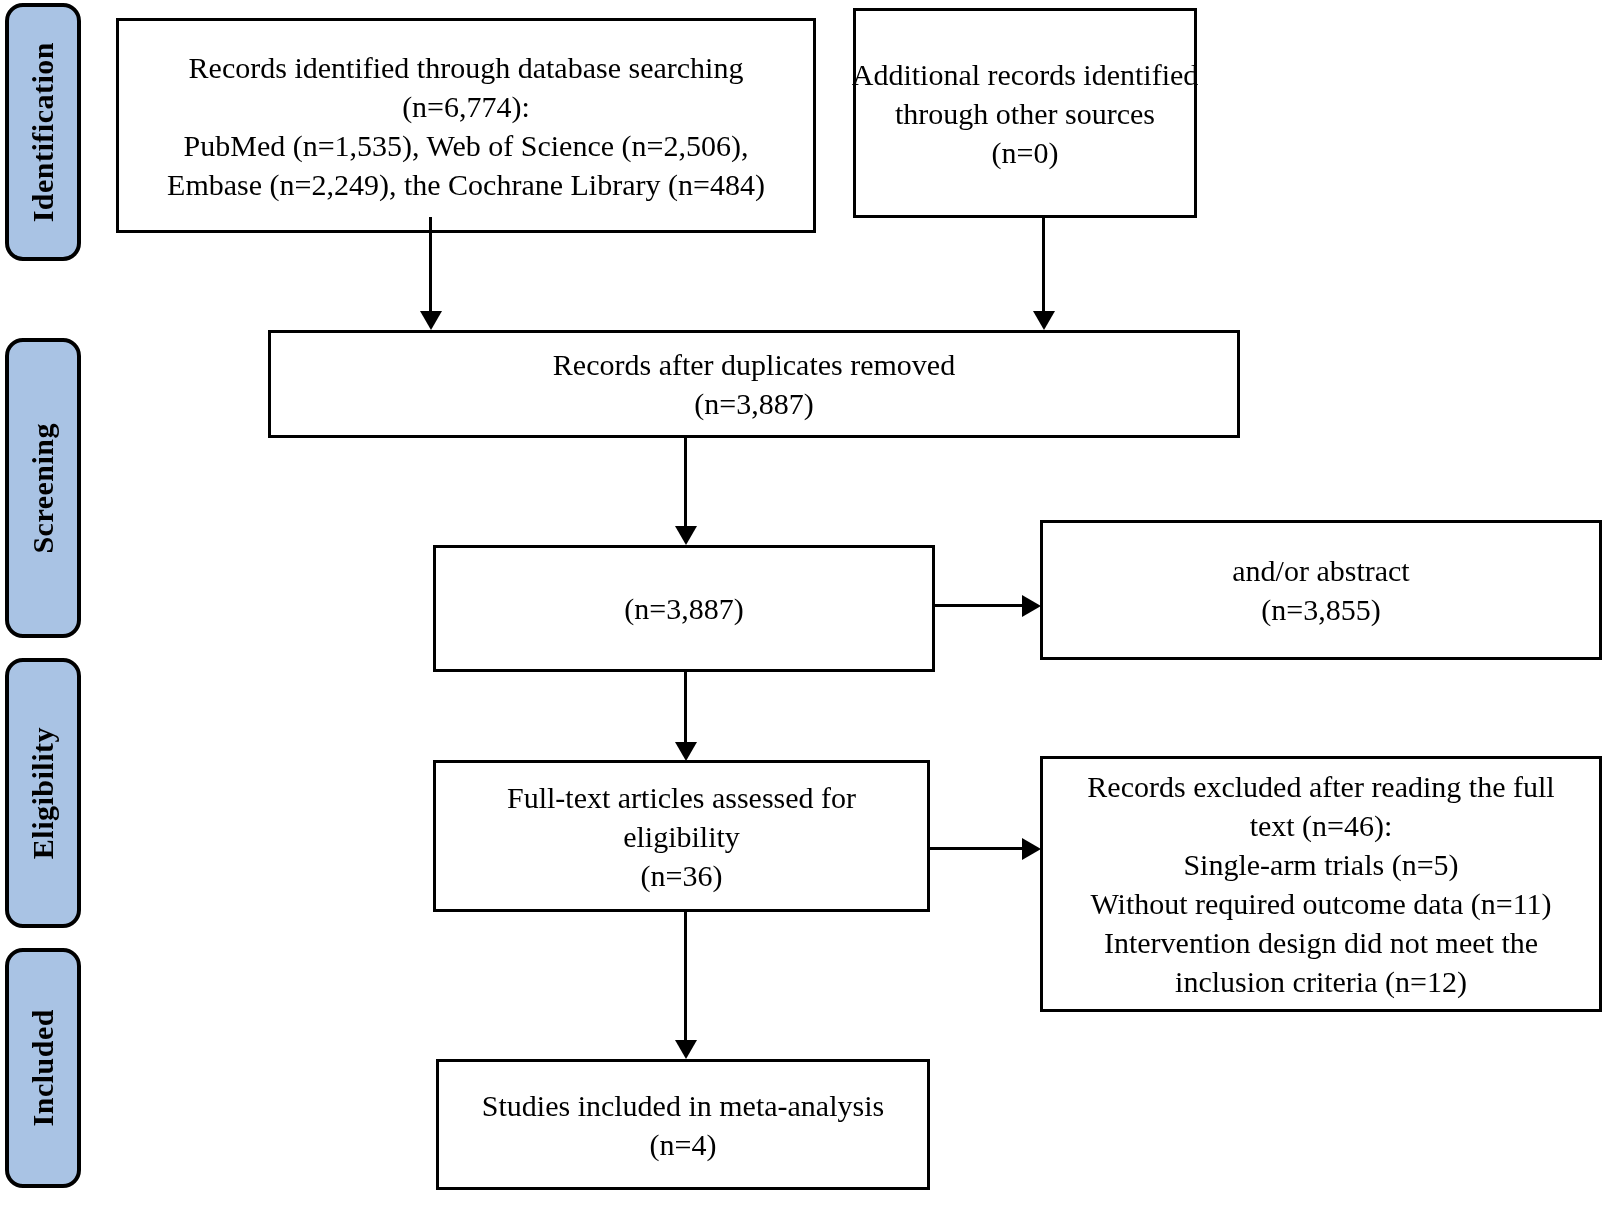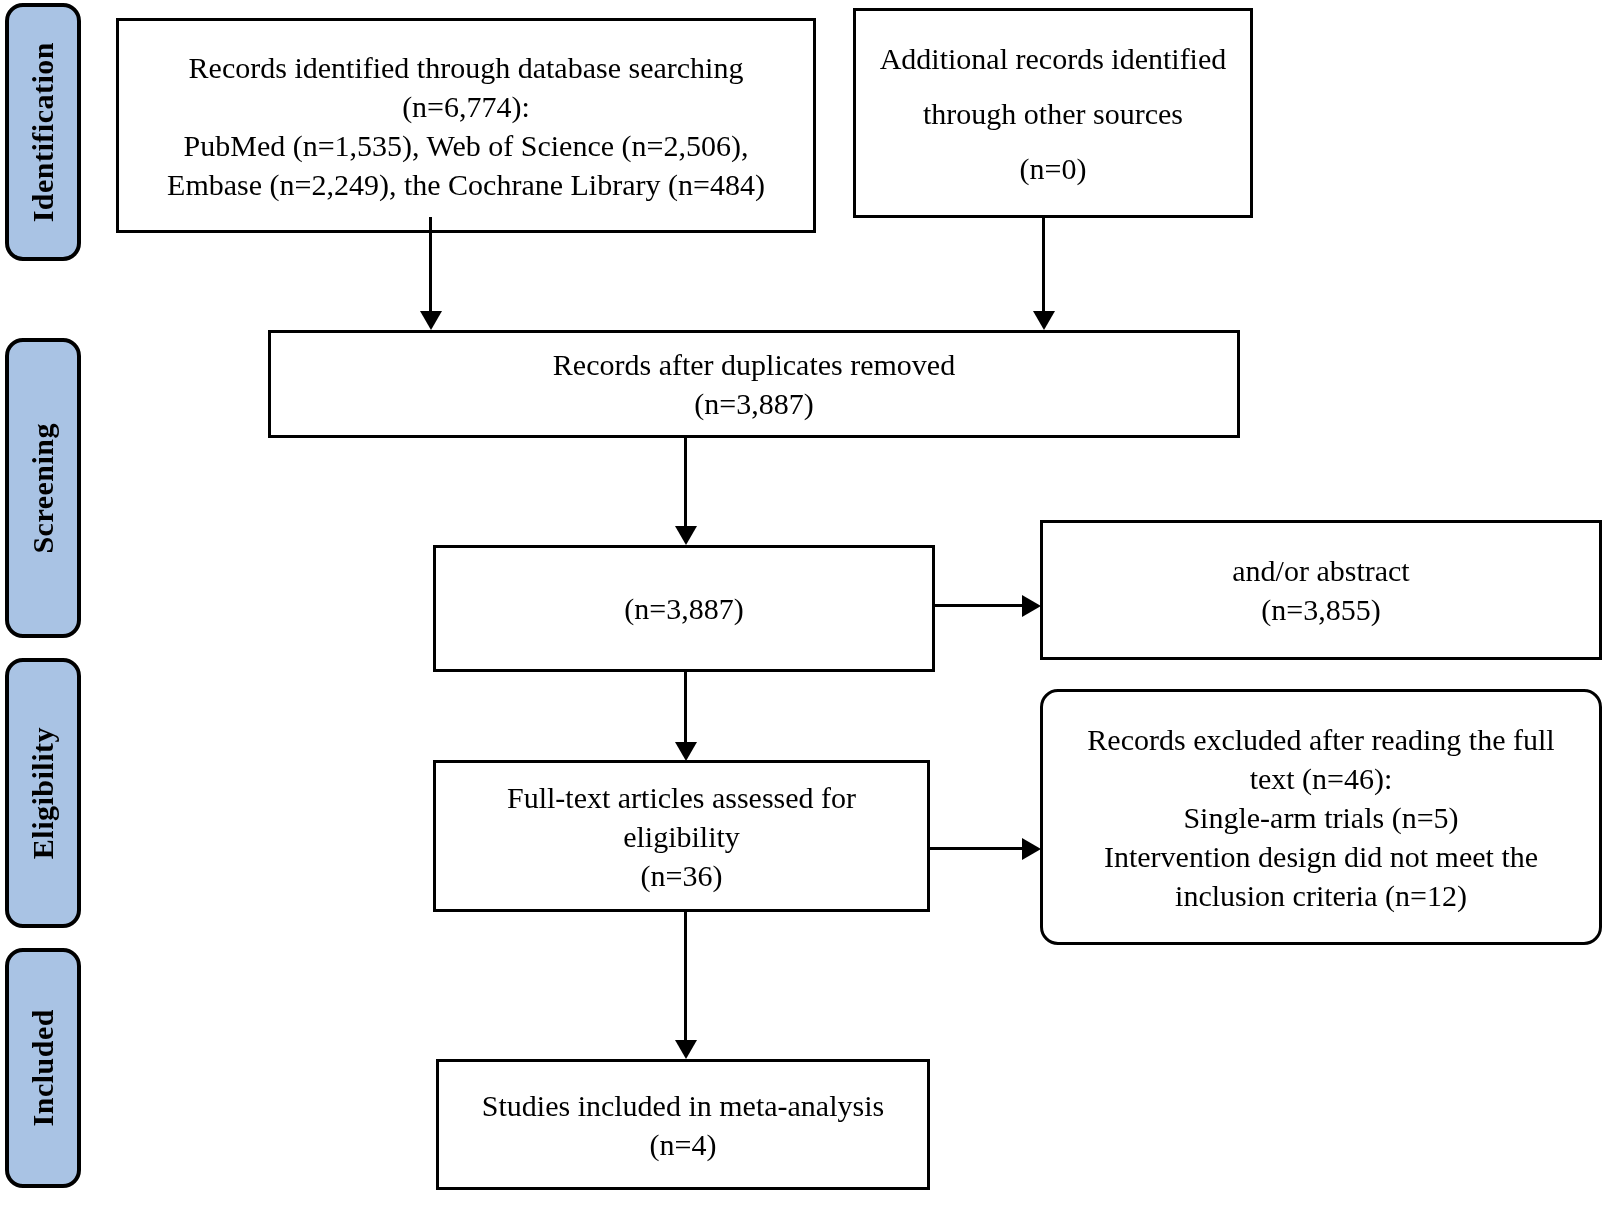--- a/index.html
+++ b/index.html
@@ -109,21 +109,21 @@
     <span class="stage-label">Included</span>
   </div>
 
   <div class="node" style="left:108px; top:18px; width:700px; height:215px;margin-left:8px;">
     <div class="line">Records identified through database searching</div>
     <div class="line">(n=6,774):</div>
     <div class="line">PubMed (n=1,535), Web of Science (n=2,506),</div>
     <div class="line">Embase (n=2,249), the Cochrane Library (n=484)</div>
   </div>
 
-  <div class="node" style="left:853px; top:8px; width:400px; height:210px;gap:16px;">
+  <div class="node" style="left:853px; top:8px; width:344px; height:210px;">
     <div class="line">Additional records identified</div>
     <div class="line">through other sources</div>
     <div class="line">(n=0)</div>
   </div>
 
   <div class="vline" style="left:429px; top:217px; height:96px;"></div>
   <div class="arrow-down" style="left:420px; top:311px;"></div>
 
   <div class="vline" style="left:1042px; top:218px; height:95px;"></div>
   <div class="arrow-down" style="left:1033px; top:311px;"></div>
@@ -153,24 +153,25 @@
 
   <div class="node" style="left:433px; top:760px; width:497px; height:152px;justify-content:center;">
     <div class="line">Full-text articles assessed for</div>
     <div class="line">eligibility</div>
     <div class="line">(n=36)</div>
   </div>
 
   <div class="hline" style="left:930px; top:847px; width:95px;"></div>
   <div class="arrow-right" style="left:1022px; top:838px;"></div>
 
-  <div class="node" style="left:1040px; top:689px; width:562px; height:256px;border-radius:18px;">
+  <div class="node" style="left:1040px; top:756px; width:562px; height:256px;">
     <div class="line">Records excluded after reading the full</div>
     <div class="line">text (n=46):</div>
     <div class="line">Single-arm trials (n=5)</div>
+    <div class="line">Without required outcome data (n=11)</div>
     <div class="line">Intervention design did not meet the</div>
     <div class="line">inclusion criteria (n=12)</div>
   </div>
 
   <div class="vline" style="left:684px; top:912px; width:3px; height:130px;"></div>
   <div class="arrow-down" style="left:675px; top:1040px;"></div>
 
   <div class="node" style="left:436px; top:1059px; width:494px; height:131px;text-align:center;">
     <div class="line">Studies included in meta-analysis</div>
     <div class="line">(n=4)</div>

